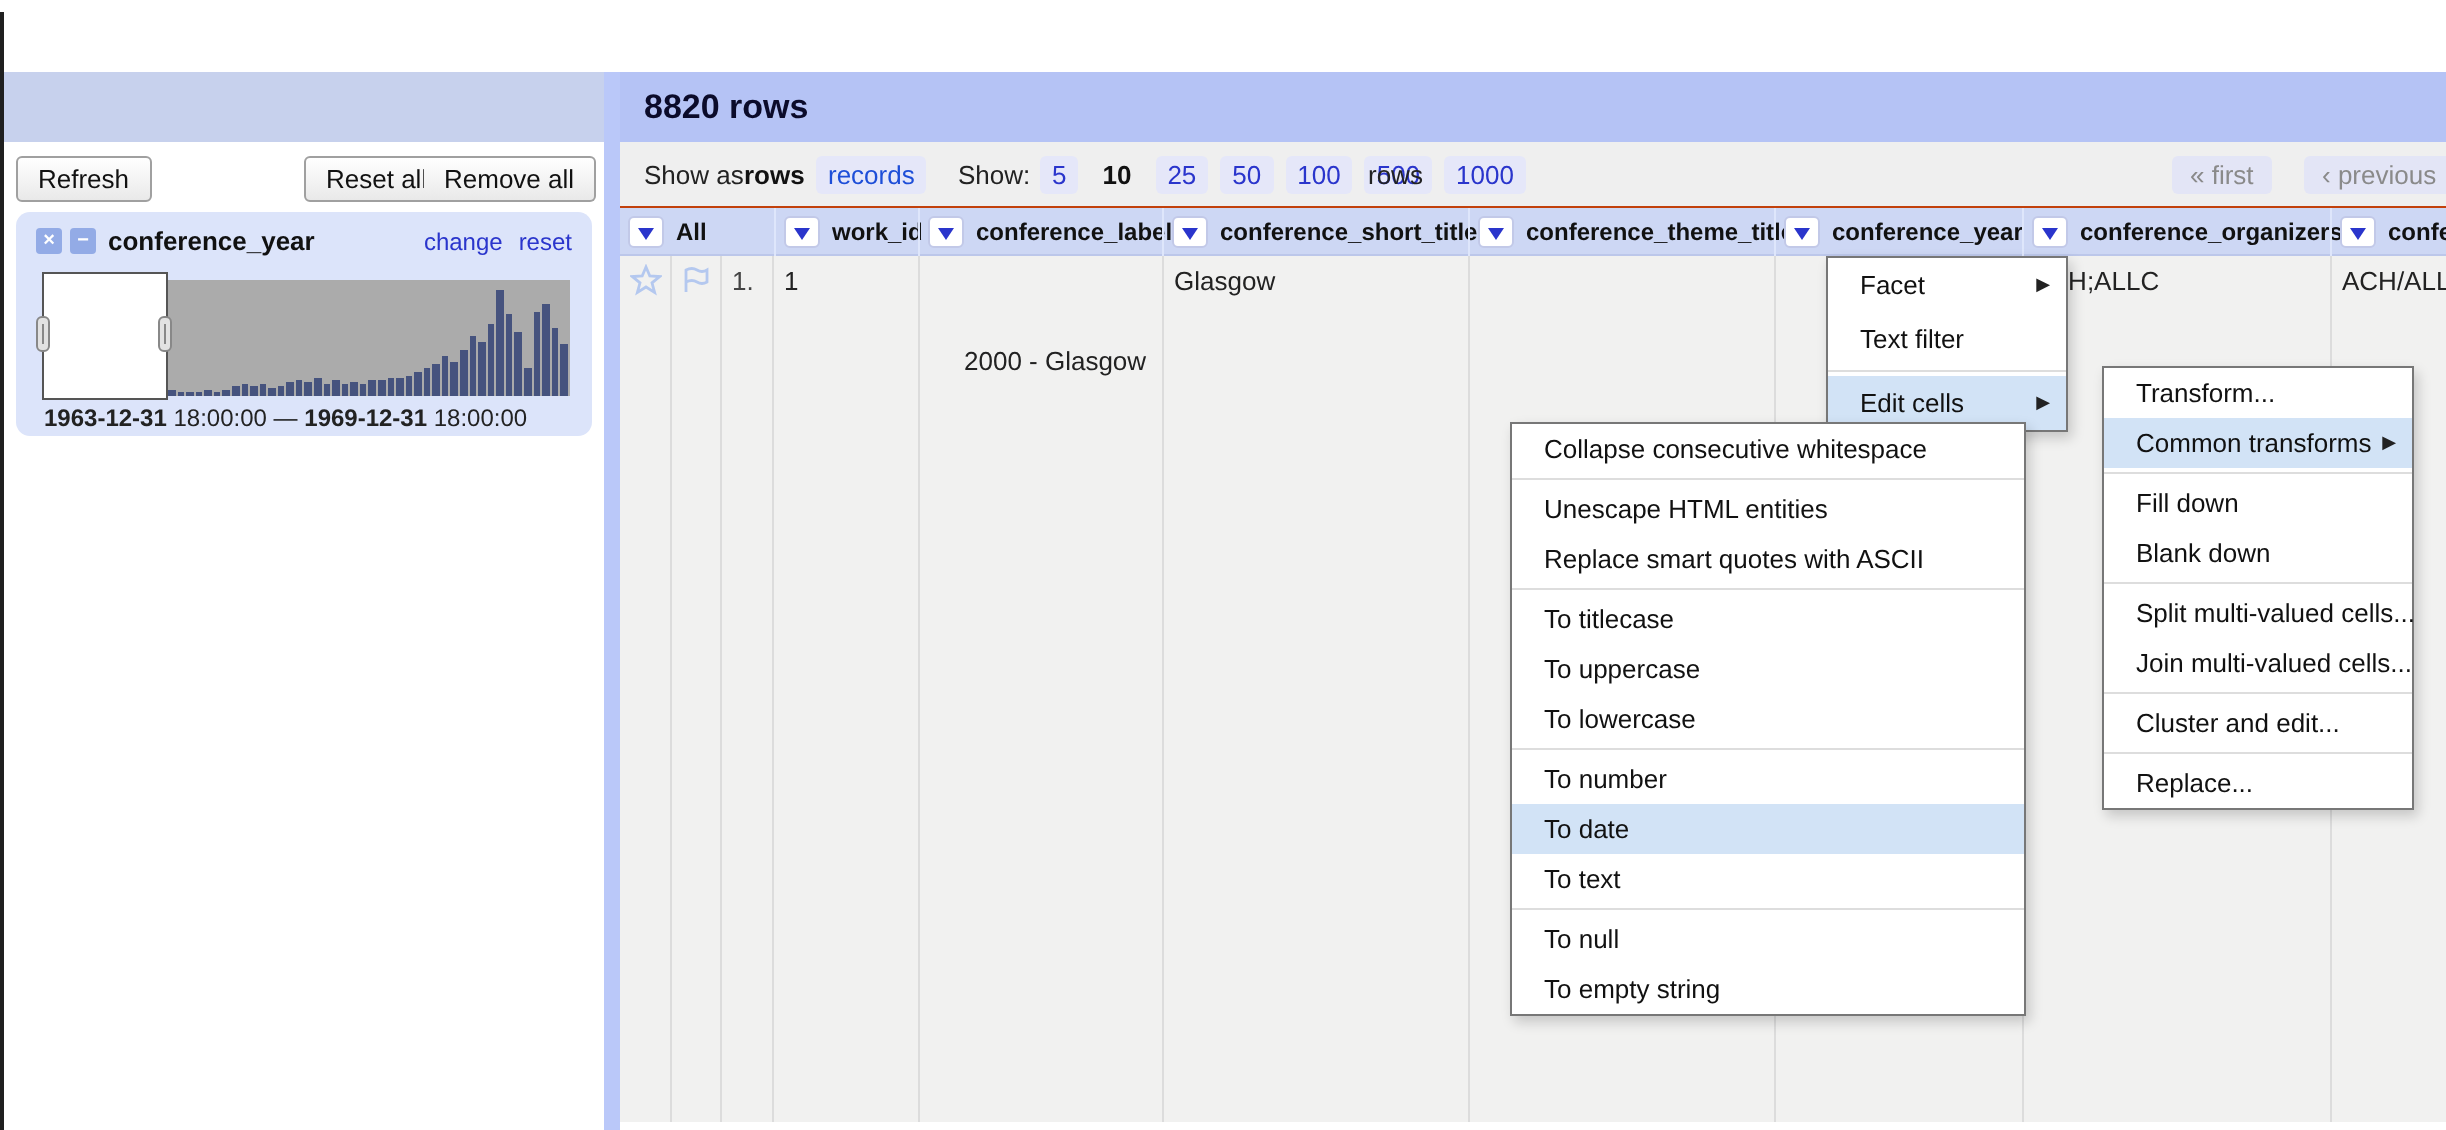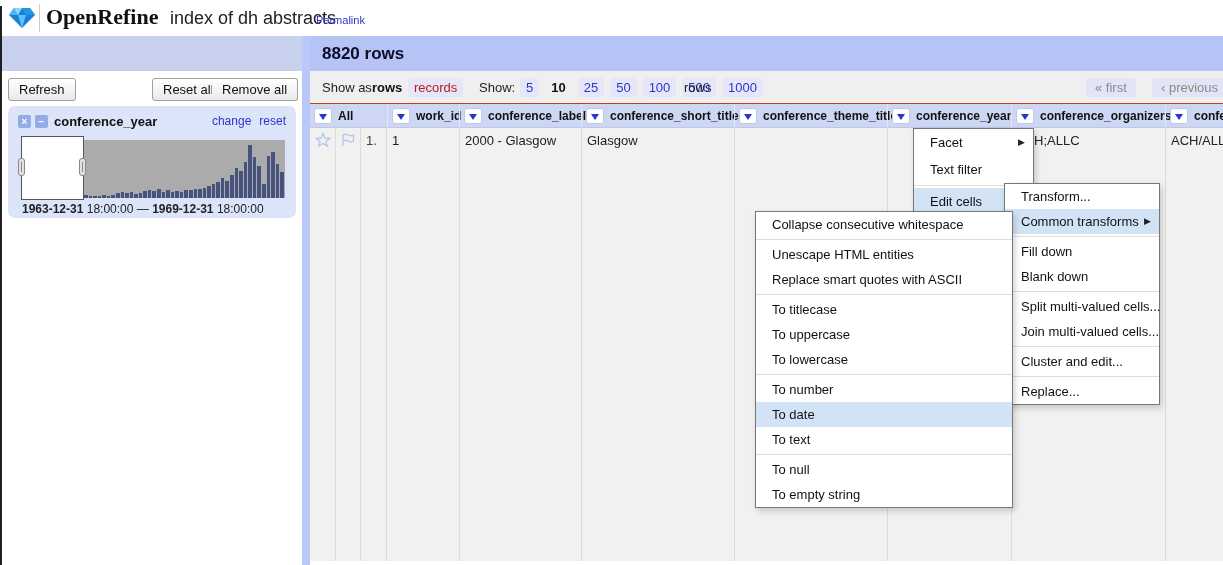--- a/index.html
+++ b/index.html
@@ -46,21 +46,21 @@
 
   
   .panel-divider { position:absolute; left:302px; top:36px; width:8px; height:529px; background:#bac8f9; }
 
   
   .rows-header { position:absolute; left:310px; top:36px; width:913px; height:35px; background:#b5c3f5; font-size:17px; font-weight:bold; color:#0b0b2a; line-height:35px; padding-left:12px; }
   .toolbar { position:absolute; left:310px; top:71px; width:913px; height:33px; background:#efefef; border-bottom:1px solid #c2410c; font-size:13px; color:#222; }
   .toolbar .lbl { position:absolute; top:9px; }
   .show-as-label { left:12px; }
   .opt-rows { position:absolute; left:62px; top:9px; font-weight:bold; color:#111; cursor:pointer; }
-  .opt-records { position:absolute; left:98px; top:7px; color:#b91c1c; background:#e5e7f9; border-radius:3px; padding:2px 6px; cursor:pointer; }
+  .opt-records { position:absolute; left:98px; top:7px; color:#1d4ed8; background:#e5e7f9; border-radius:3px; padding:2px 6px; cursor:pointer; }
   .show-label { left:169px; }
   .page-sizes { position:absolute; left:210px; top:7px; display:flex; gap:6px; }
   .size-link { color:#2a35cc; background:#e5e7f9; border-radius:3px; padding:2px 6px; cursor:pointer; }
   .size-selected { color:#111; font-weight:bold; background:transparent; }
   .rows-suffix { left:374px; }
   .pg-first { position:absolute; left:776px; top:7px; color:#8a8a8a; background:#e3e5f6; border-radius:3px; padding:2px 9px; cursor:pointer; }
   .pg-prev  { position:absolute; left:842px; top:7px; color:#8a8a8a; background:#e3e5f6; border-radius:3px; padding:2px 9px; cursor:pointer; white-space:nowrap; }
 
   
   .table-header { position:absolute; left:310px; top:104px; width:913px; height:24px; background:#cdd7f4; border-bottom:1px solid #bcc7ea; }
@@ -76,42 +76,29 @@
   .row-icon { position:absolute; top:4px; width:16px; height:16px; cursor:pointer; }
 
   
   .menu { position:absolute; background:#fff; border:1px solid #777; box-shadow:2px 3px 6px rgba(0,0,0,0.18); font-size:13px; color:#111; }
   .menu-item { position:relative; height:25px; line-height:25px; padding:0 16px; white-space:nowrap; cursor:pointer; }
   .menu-item.hl { background:#d2e3f6; }
   .menu-sep { border-top:1px solid #ddd; margin:2px 0; }
   .sub-arrow { position:absolute; right:8px; top:0; font-size:9px; color:#222; }
   #column-menu { left:913px; top:128px; width:121px; z-index:10; }
   #column-menu .menu-item { height:27px; line-height:27px; }
-  #edit-cells-menu { left:1004px; top:183px; width:156px; z-index:20; }
+  #edit-cells-menu { left:1051px; top:183px; width:156px; z-index:20; }
   #common-transforms-menu { left:755px; top:211px; width:258px; z-index:30; }
 </style>
 </head>
 <body>
 
 <div id="app">
   <div class="left-edge"></div>
 
-  <div class="topbar">
-    <svg class="logo" viewBox="0 0 26 22">
-      <polygon points="5,1 21,1 26,8 13,21 0,8" fill="#1b7fd4"></polygon>
-      <polygon points="5,1 13,1 9,8 0,8" fill="#4db6f5"></polygon>
-      <polygon points="13,1 21,1 26,8 17,8" fill="#2196e8"></polygon>
-      <polygon points="9,8 17,8 13,21" fill="#57c2ff"></polygon>
-      <polygon points="5,1 13,1 9,8" fill="#8fd6ff"></polygon>
-    </svg>
-    <div class="logo-divider"></div>
-    <span class="app-name">OpenRefine</span>
-    <span class="project-title">index of dh abstracts</span>
-    <a class="permalink">Permalink</a>
-  </div>
 
   <div class="tabstrip">
     <div class="tab-active">Facet / Filter</div>
     <div class="tab-undo"><span>Undo / Redo</span><span class="tab-undo-count">2 / 2</span></div>
     <div class="collapse-chevron">❮</div>
   </div>
 
   <div class="sidebar-body"></div>
   <button class="btn btn-refresh">Refresh</button>
   <button class="btn btn-reset-all">Reset all</button>
@@ -269,21 +256,21 @@
     <div class="col-line" style="left:855px;"></div>
 
     <svg class="row-icon" style="left:5px;" viewBox="0 0 16 16">
       <path d="M8 1.5 L9.9 6 L14.8 6.3 L11 9.4 L12.3 14.2 L8 11.5 L3.7 14.2 L5 9.4 L1.2 6.3 L6.1 6 Z" fill="none" stroke="#b4c8ef" stroke-width="1.4"></path>
     </svg>
     <svg class="row-icon" style="left:30px;" viewBox="0 0 16 16">
       <path d="M3 14 L3 3 Q6 1.5 8.5 3 Q11 4.5 13.5 3 L13.5 9 Q11 10.5 8.5 9 Q6 7.5 3 9" fill="none" stroke="#b4c8ef" stroke-width="1.4"></path>
     </svg>
     <span class="cell row-index" style="left:56px;">1.</span>
     <span class="cell" style="left:82px;">1</span>
-    <span class="cell" style="left:155px;">2000 - Glasgow</span>
+    <span class="cell" style="left:172px;margin-top:40px;">2000 - Glasgow</span>
     <span class="cell" style="left:277px;">Glasgow</span>
     <span class="cell" style="left:706px;">ACH;ALLC</span>
     <span class="cell" style="left:861px;">ACH/ALLC;A</span>
   </div>
 
   <div class="menu" id="column-menu">
     <div class="menu-item"><span>Facet</span><span class="sub-arrow">▶</span></div>
     <div class="menu-item"><span>Text filter</span></div>
     <div class="menu-sep"></div>
     <div class="menu-item hl"><span>Edit cells</span><span class="sub-arrow">▶</span></div>

